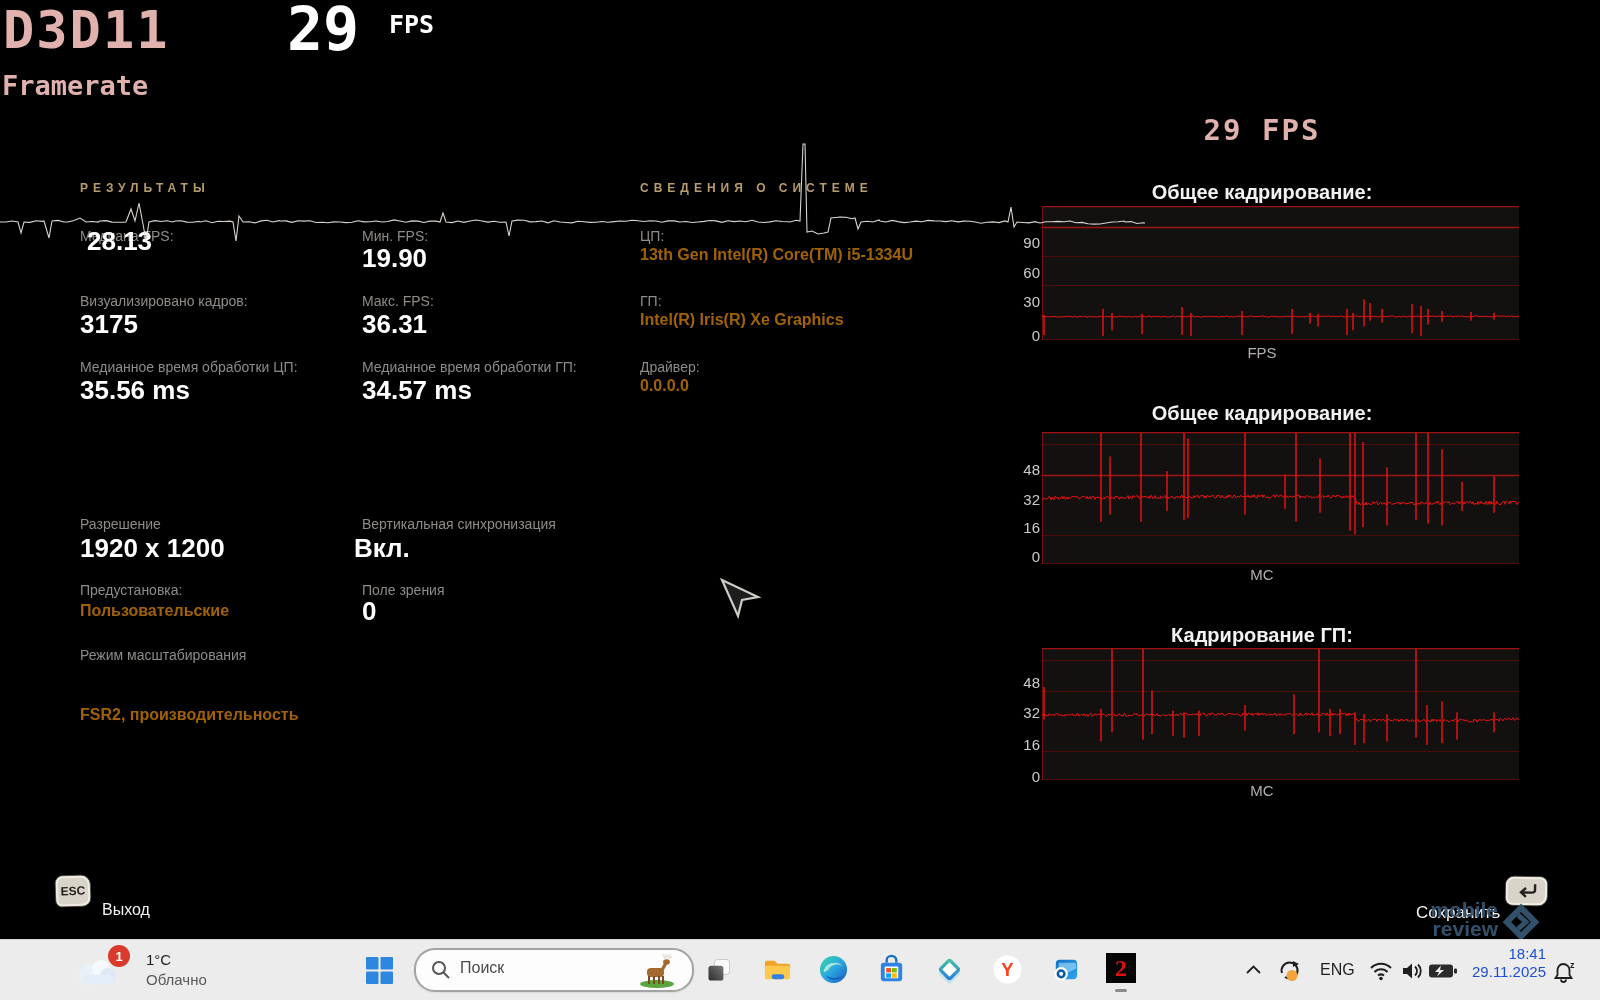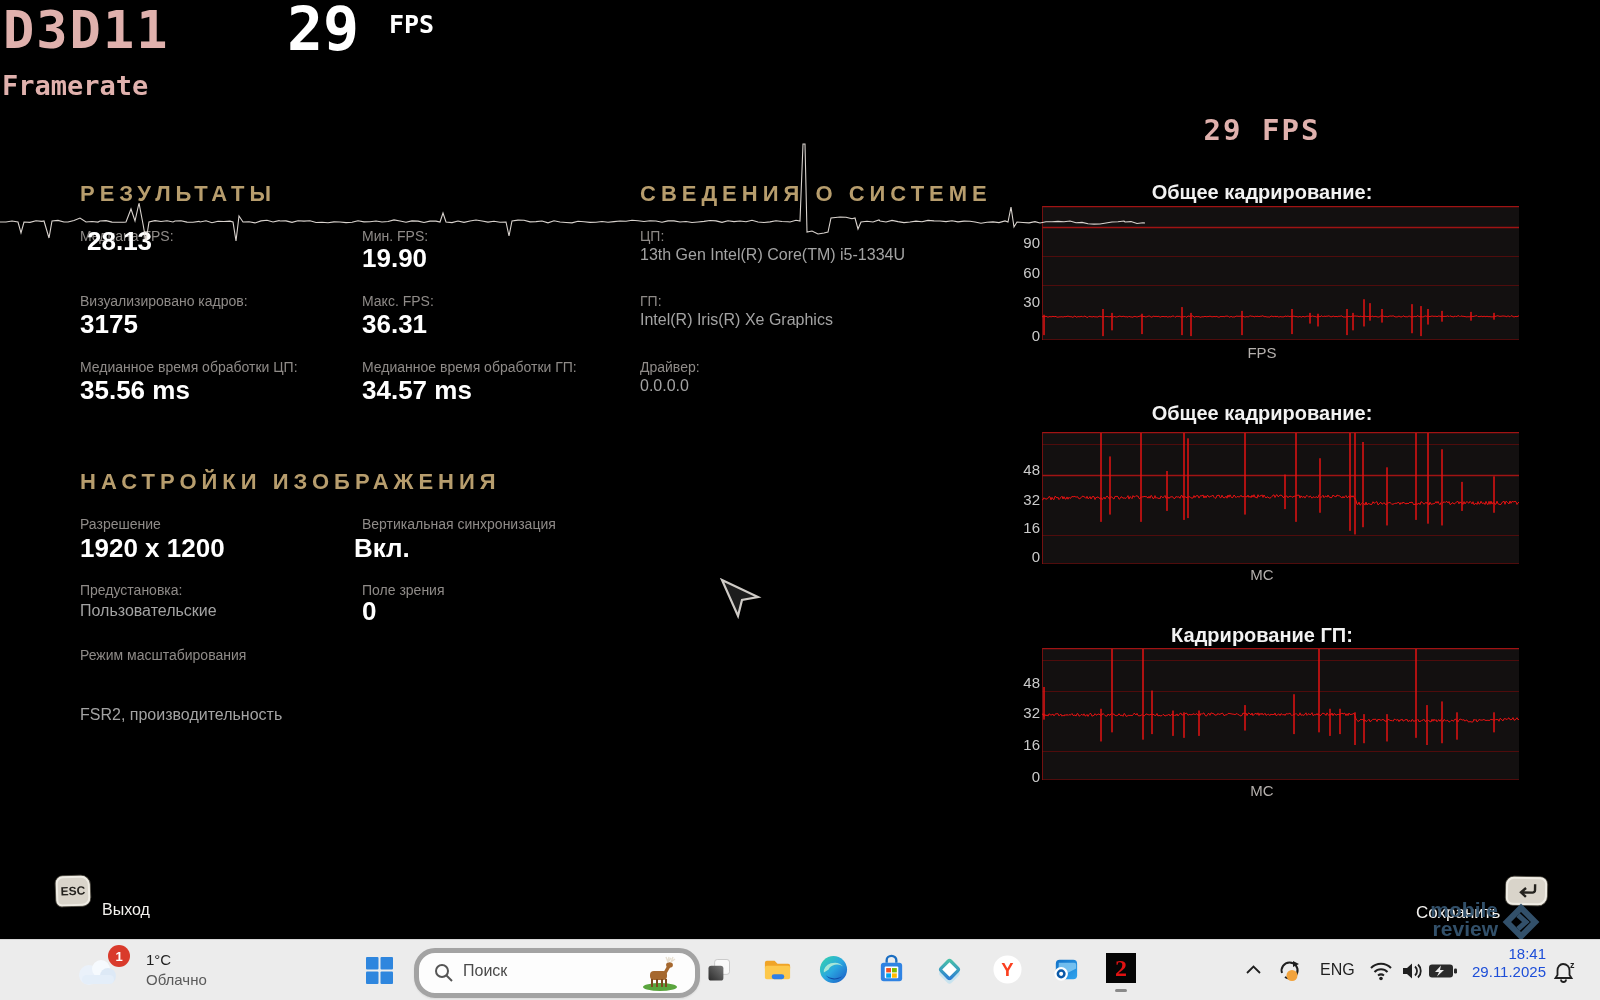--- a/index.html
+++ b/index.html
@@ -6,42 +6,42 @@
   .screen{position:relative;width:1600px;height:1000px;background:#000;overflow:hidden;
           font-family:"Liberation Sans",sans-serif;}
   .mono{font-family:"DejaVu Sans Mono",monospace;}
   .abs{position:absolute;}
   
   .api-title{left:3px;top:0px;font-size:52px;font-weight:bold;color:#e0b1ad;letter-spacing:2px;}
   .fps-big{left:287px;top:-6px;font-size:60px;font-weight:bold;color:#fff;}
   .fps-unit{left:389px;top:10px;font-size:25px;font-weight:bold;color:#fff;}
   .metric{left:2px;top:70px;font-size:27px;font-weight:bold;color:#e0b1ad;}
   
-  .heading{font-size:22px;font-weight:bold;letter-spacing:5px;color:#b79d6d;}
+  .heading{font-size:12px;font-weight:bold;letter-spacing:5px;color:#b79d6d;}
   .lbl{font-size:14px;color:#8f8b88;}
   .val-big{font-size:26px;font-weight:bold;color:#fff;}
-  .val-sm{font-size:16px;font-weight:normal;color:#a3a3a3;}
+  .val-sm{font-size:16px;font-weight:bold;color:#a16207;}
   
   .chart-title{position:absolute;left:1020px;width:484px;text-align:center;font-size:20px;font-weight:bold;color:#f2f2f2;}
   .chart-xlabel{position:absolute;left:1020px;width:484px;text-align:center;font-size:15px;color:#b5b0ad;}
   .ylab{position:absolute;width:44px;text-align:right;font-size:15px;color:#cbcbcb;left:996px;}
   .plot{position:absolute;left:1042px;width:477px;background:#131010;}
   .panel-title{position:absolute;left:1020px;width:484px;text-align:center;top:113px;
                font-size:29px;font-weight:bold;color:#e0b1ad;letter-spacing:2px;}
   
   .keycap{position:absolute;background:#d9d4ca;color:#24221e;font-weight:bold;
           box-shadow:inset 0 0 0 2px #efece4, 0 0 0 1px #55524a;display:flex;align-items:center;justify-content:center;}
   .footer-lbl{position:absolute;font-size:16px;font-weight:normal;color:#f4f2ef;margin-top:19px;}
   .wm{color:rgba(53,84,112,0.95);font-weight:bold;}
   
   .taskbar{position:absolute;left:0;top:939px;width:1600px;height:61px;background:#ececec;border-top:1px solid #d6d6d6;z-index:50;}
   .tb-text-dark{font-size:15px;color:#1f1f1f;}
   .tb-text-gray{font-size:15px;color:#5a5a5a;}
   .search-pill{position:absolute;left:414px;top:8px;width:276px;height:40px;background:#fdfdfd;
-               border:5px solid #a3a3a3;border-radius:21px;box-shadow:0 1px 2px rgba(0,0,0,.08);}
+               border:2px solid #a3a3a3;border-radius:21px;box-shadow:0 1px 2px rgba(0,0,0,.08);}
   .badge{position:absolute;width:22px;height:22px;border-radius:50%;background:#d93a2b;color:#fff;
          font-size:13px;font-weight:bold;display:flex;align-items:center;justify-content:center;}
   .game-tile{position:absolute;left:1106px;top:13px;width:30px;height:30px;background:#050505;
              display:flex;align-items:center;justify-content:center;}
   .run-indicator{position:absolute;left:1115px;top:49px;width:12px;height:3px;border-radius:2px;background:#8a8a8a;}
   .clock{position:absolute;left:1456px;top:5px;width:90px;text-align:right;font-size:15px;color:#1d4ed8;line-height:18px;}
   svg{display:block;}
 </style>
 </head>
 <body>
@@ -72,21 +72,20 @@
   <div class="abs val-big" style="left:362px;top:375px;">34.57 ms</div>
 
   <div class="abs heading" style="left:640px;top:181px;">СВЕДЕНИЯ О СИСТЕМЕ</div>
   <div class="abs lbl" style="left:640px;top:228px;">ЦП:</div>
   <div class="abs val-sm" style="left:640px;top:246px;">13th Gen Intel(R) Core(TM) i5-1334U</div>
   <div class="abs lbl" style="left:640px;top:293px;">ГП:</div>
   <div class="abs val-sm" style="left:640px;top:311px;">Intel(R) Iris(R) Xe Graphics</div>
   <div class="abs lbl" style="left:640px;top:359px;">Драйвер:</div>
   <div class="abs val-sm" style="left:640px;top:377px;">0.0.0.0</div>
 
-  <div class="abs heading" style="left:80px;top:469px;">НАСТРОЙКИ ИЗОБРАЖЕНИЯ</div>
   <div class="abs lbl" style="left:80px;top:516px;">Разрешение</div>
   <div class="abs val-big" style="left:80px;top:533px;">1920 x 1200</div>
   <div class="abs lbl" style="left:362px;top:516px;">Вертикальная синхронизация</div>
   <div class="abs val-big" style="left:354px;top:533px;">Вкл.</div>
   <div class="abs lbl" style="left:80px;top:582px;">Предустановка:</div>
   <div class="abs val-sm" style="left:80px;top:602px;">Пользовательские</div>
   <div class="abs lbl" style="left:362px;top:582px;">Поле зрения</div>
   <div class="abs val-big" style="left:362px;top:596px;">0</div>
   <div class="abs lbl" style="left:80px;top:647px;">Режим масштабирования</div>
   <div class="abs val-sm" style="left:80px;top:667px;margin-top:39px;">FSR2, производительность</div>

